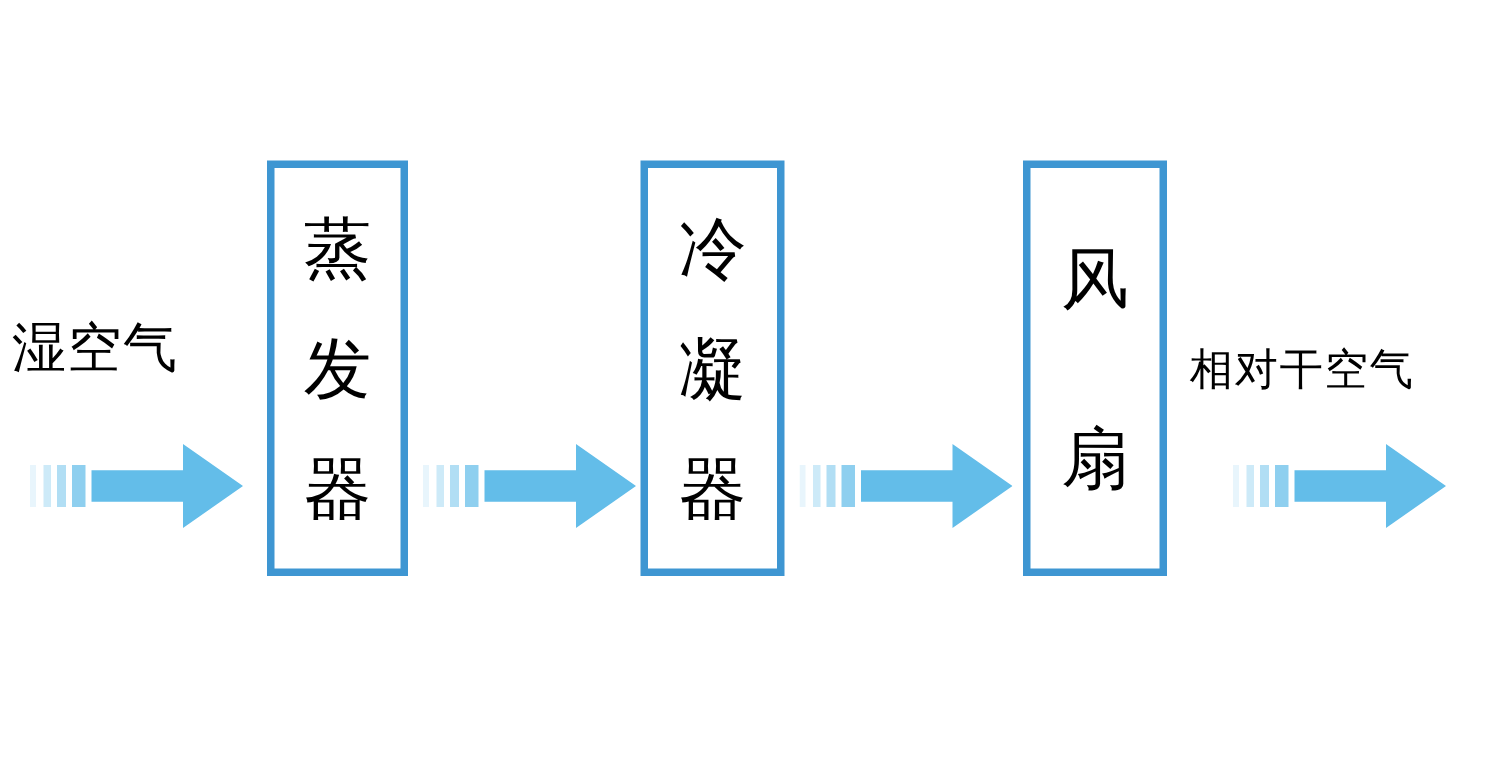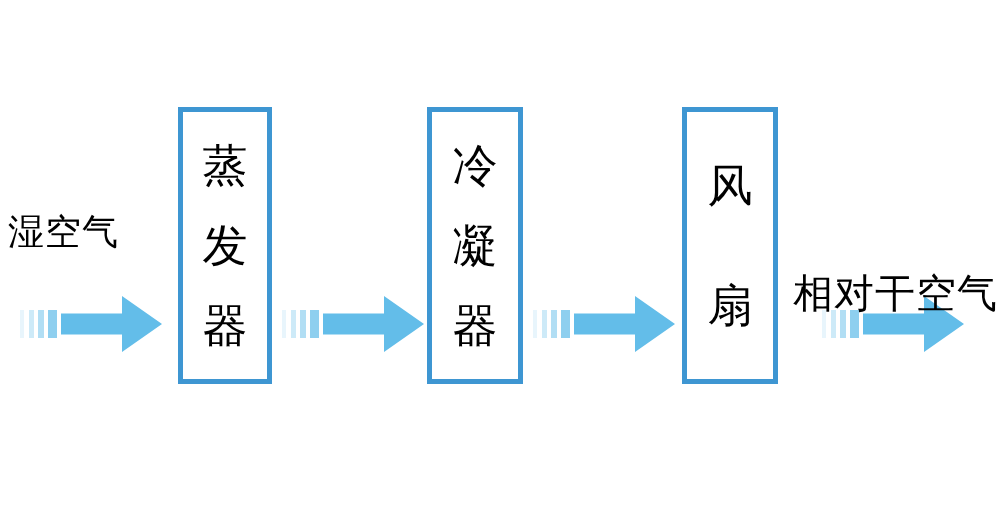--- a/index.html
+++ b/index.html
@@ -21,22 +21,21 @@
     letter-spacing: 1px;
   }
   .flow-label.input {
     left: 8px;
     top: 208px;
     font-size: 36px;
   }
   .flow-label.output {
     left: 793px;
     top: 227px;
-    font-size: 40px;
-    margin-top: 39px;
+    font-size: 29px;
   }
   .process-box {
     position: absolute;
     top: 107px;
     height: 277px;
     border: 5px solid #3E96D2;
     background: #ffffff;
     display: flex;
     flex-direction: column;
     justify-content: space-around;

